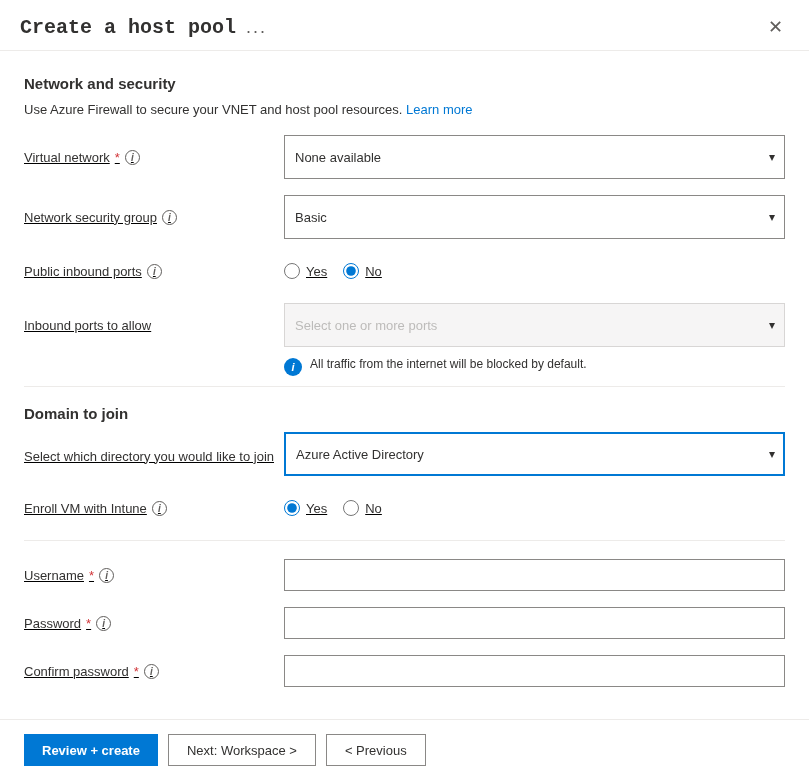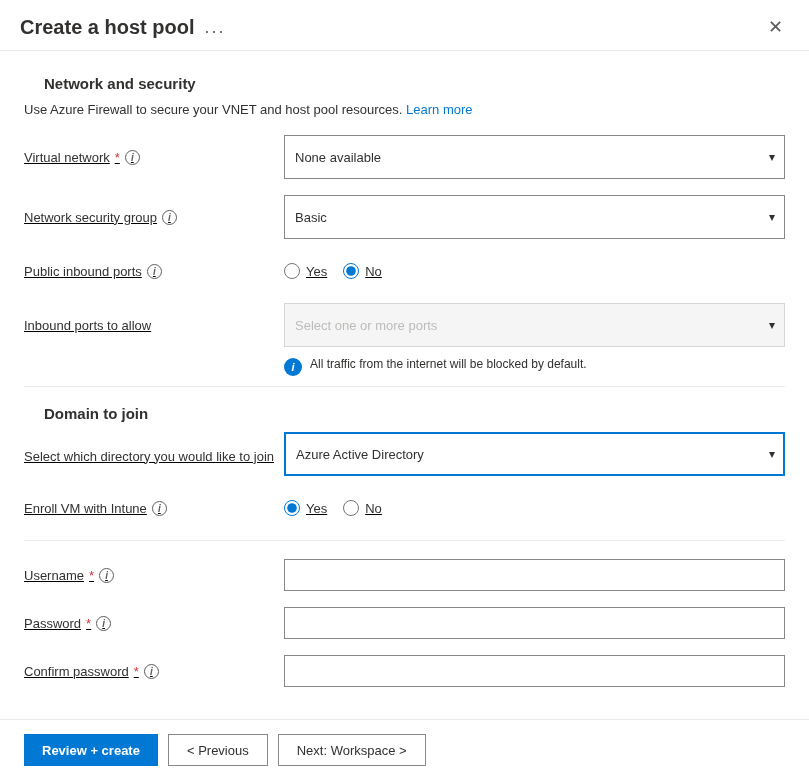--- a/index.html
+++ b/index.html
@@ -30,20 +30,21 @@
     }
     .dialog-title-row {
       display: flex;
       align-items: center;
       gap: 10px;
     }
     .dialog-title {
       font-size: 20px;
       font-weight: 600;
       color: #323130;
+      font-family: Liberation Mono, monospace;
     }
     .dialog-dots {
       font-size: 18px;
       color: #605e5c;
       letter-spacing: 2px;
     }
     .close-btn {
       background: none;
       border: none;
       cursor: pointer;
@@ -54,21 +55,20 @@
     .dialog-body {
       flex: 1;
       padding: 24px 24px 16px 24px;
       overflow-y: auto;
     }
     .section-title {
       font-size: 15px;
       font-weight: 600;
       color: #323130;
       margin-bottom: 10px;
-      margin-left: 20px;
     }
     .section-desc {
       font-size: 13px;
       color: #323130;
       margin-bottom: 18px;
     }
     .section-desc a {
       color: #0078d4;
       text-decoration: none;
     }
@@ -393,16 +393,16 @@
         <div class="form-control">
           <input type="password" class="text-input" style="">
         </div>
       </div>
     </div>
 
   </div>
 
   <div class="dialog-footer">
     <button class="btn-primary">Review + create</button>
+    <button class="btn-secondary">Next: Workspace &gt;</button>
     <button class="btn-secondary">&lt; Previous</button>
-    <button class="btn-secondary">Next: Workspace &gt;</button>
   </div>
 </div>
 
 </body></html>

